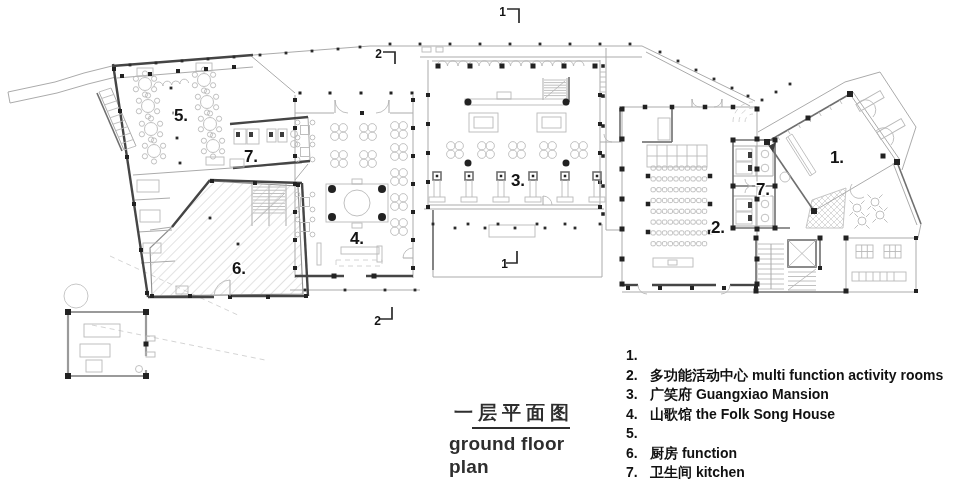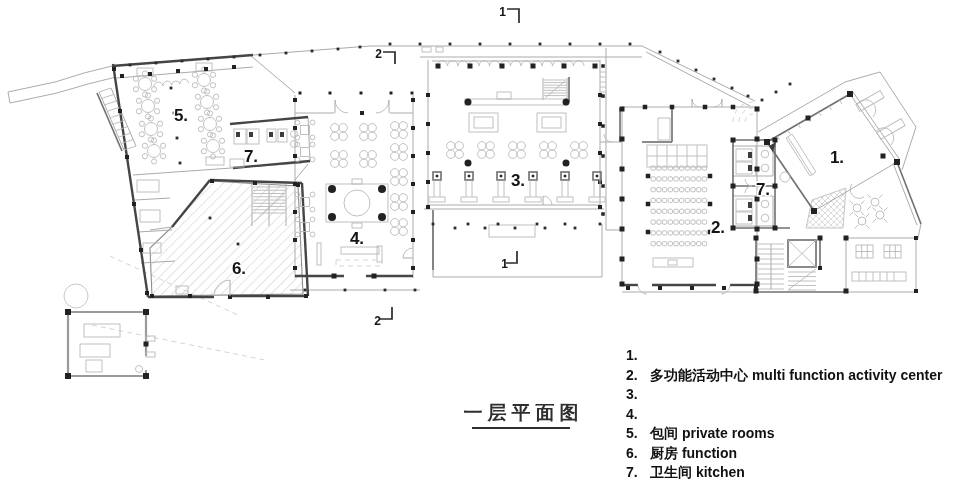--- a/index.html
+++ b/index.html
@@ -14,21 +14,21 @@
   .f{stroke:#b9b9b9;stroke-width:0.9;fill:none}
   .dash{stroke:#c9c9c9;stroke-width:0.8;fill:none;stroke-dasharray:5 4}
   .dk{fill:#222222;stroke:none}
   .dkf{fill:#3c3c3c;stroke:none}
   .dot{fill:#2b2b2b;stroke:none}
   .lbl{font:600 17px "Liberation Sans",sans-serif;fill:#141414;
        paint-order:stroke;stroke:#ffffff;stroke-width:3px;}
   .sec{font:600 12px "Liberation Sans",sans-serif;fill:#141414;}
   .secline{stroke:#2b2b2b;stroke-width:1.7;fill:none}
   
-  .titleblock{position:absolute;left:449px;top:401px;width:144px;text-align:center;color:#2e2e2e;}
+  .titleblock{position:absolute;left:449px;top:401px;width:144px;color:#2e2e2e;}
   .t-zh{font-size:19px;font-weight:600;letter-spacing:5px;padding-left:5px;line-height:24px;}
   .t-rule{width:98px;height:2px;background:#2e2e2e;margin:2px auto 3px;}
   .t-en{font-size:19px;font-weight:600;letter-spacing:0.2px;line-height:23px;}
   
   .legend{position:absolute;left:626px;top:346px;margin:0;padding:0;list-style:none;
           color:#111;font-size:14px;font-weight:600;line-height:19.5px;white-space:nowrap;}
   .legend li{display:flex;}
   .legend .num{width:16px;text-align:left;margin-right:8px;flex:none;}
 </style>
 </head>
@@ -791,39 +791,41 @@
         <polyline points="383,52 395,52 395,64" class="secline"></polyline>
         <text x="382" y="58" class="sec" text-anchor="end">2</text>
         <polyline points="380,319 392,319 392,307" class="secline"></polyline>
         <text x="381" y="325" class="sec" text-anchor="end">2</text>
       </g>
   </svg>
 
   <div class="titleblock">
     <div class="t-zh">一层平面图</div>
     <div class="t-rule"></div>
+    <div class="t-en">ground floor plan</div>
   </div>
 
   <ol class="legend" id="legend">
       <li>
         <span class="num">1.</span>
       </li>
       <li>
         <span class="num">2.</span>
-        <span>多功能活动中心 multi function activity center</span>
+        <span>多功能活动中心 multi function activity rooms</span>
       </li>
       <li>
         <span class="num">3.</span>
+        <span>广笑府 Guangxiao Mansion</span>
       </li>
       <li>
         <span class="num">4.</span>
+        <span>山歌馆 the Folk Song House</span>
       </li>
       <li>
         <span class="num">5.</span>
-        <span>包间 private rooms</span>
       </li>
       <li>
         <span class="num">6.</span>
         <span>厨房 function</span>
       </li>
       <li>
         <span class="num">7.</span>
         <span>卫生间 kitchen</span>
       </li>
     </ol>

